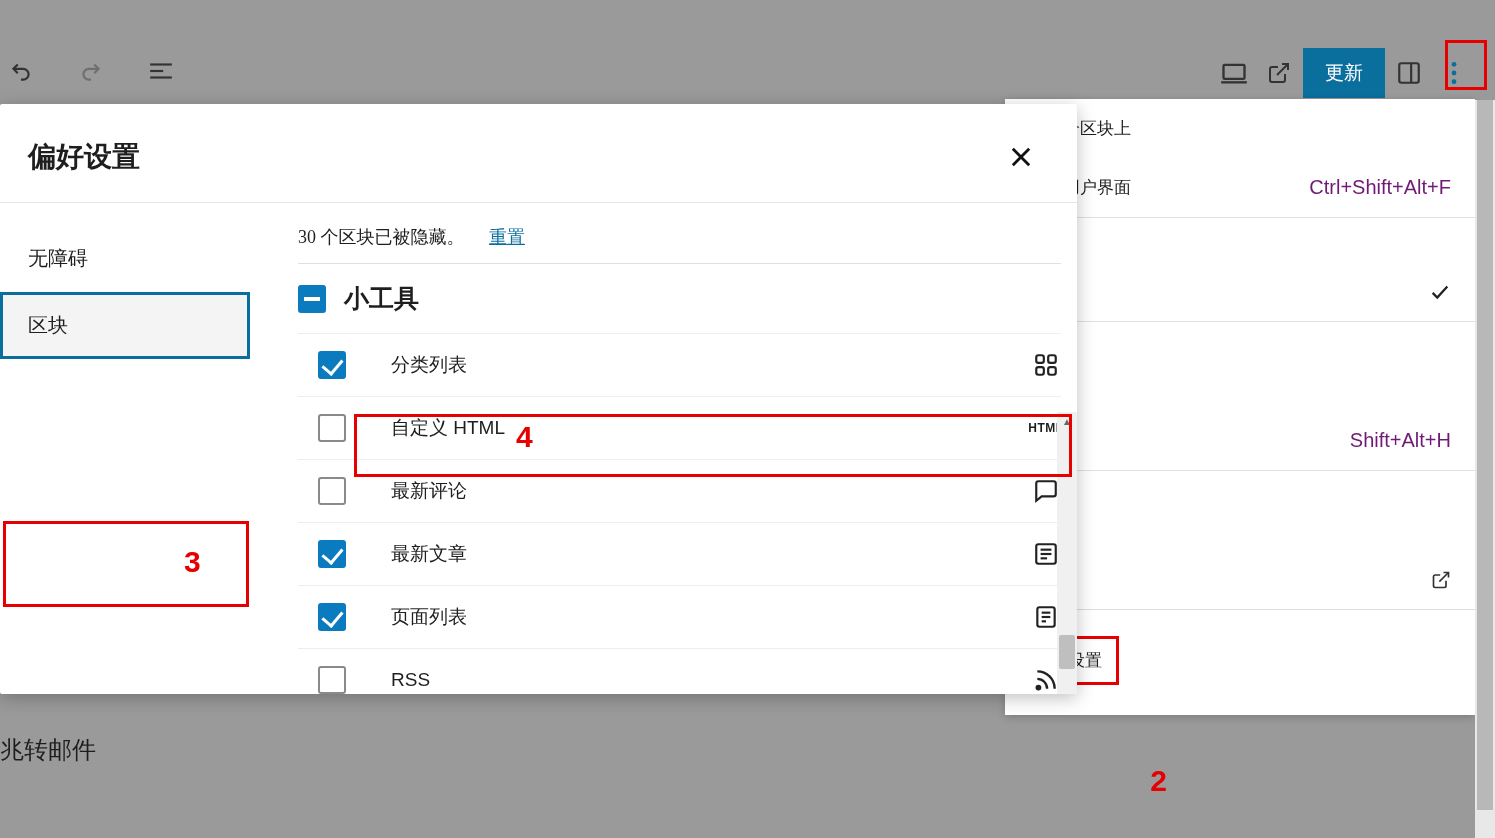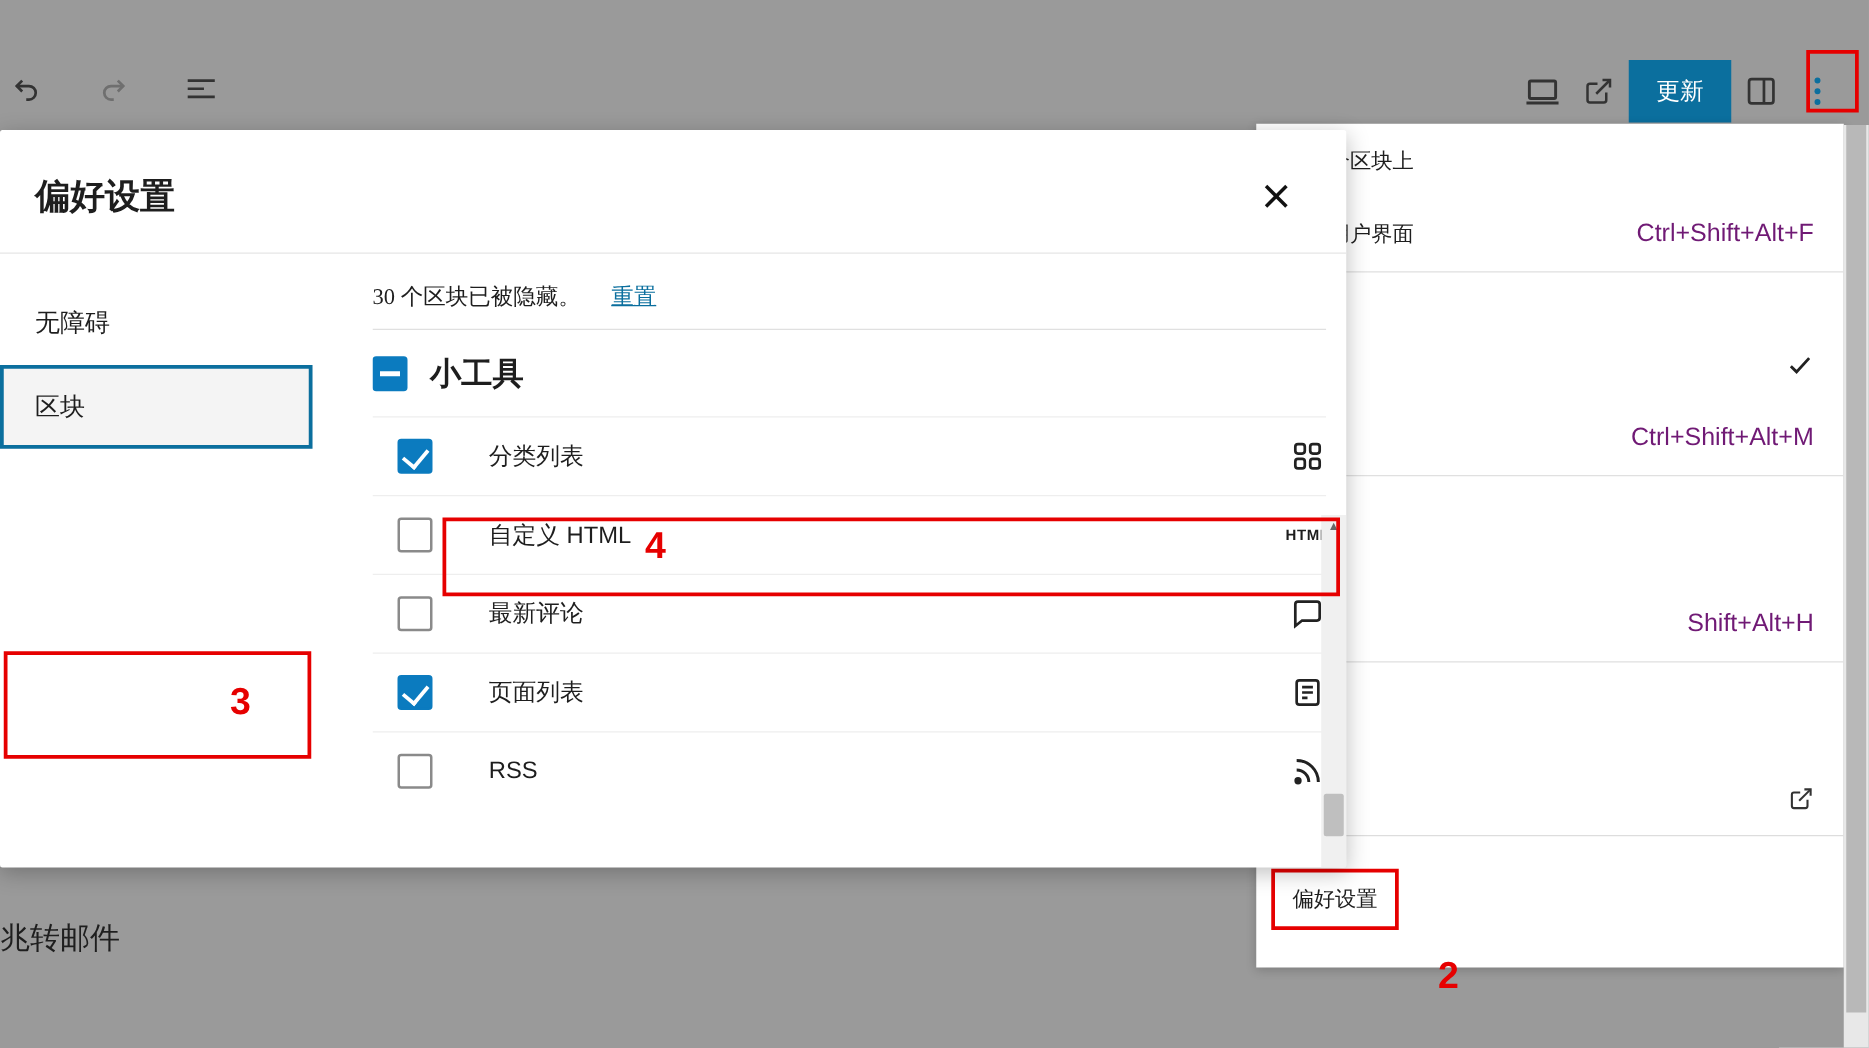--- a/index.html
+++ b/index.html
@@ -130,24 +130,20 @@
   <div class="dd-sep"></div>
   <div style="height:44px"></div>
   <div class="dd-row">
     <span>辑器</span>
     <span>
       <svg width="22" height="22" viewBox="0 0 24 24" fill="none" stroke="#222" stroke-width="2.5">
           <polyline points="4 13 9 18 20 6"></polyline>
         </svg>
     </span>
   </div>
-  <div class="dd-row">
-    <span>器</span>
-    <span class="sc">Ctrl+Shift+Alt+M</span>
-  </div>
   <div class="dd-sep"></div>
   <div style="height:30px"></div>
   <div class="dd-row">
     <span>样板</span>
   </div>
   <div class="dd-row">
     <span>建</span>
     <span class="sc">Shift+Alt+H</span>
   </div>
   <div class="dd-sep"></div>
@@ -235,20 +231,34 @@
             <div class="chk"></div>
             <div class="block-label">最新评论</div>
           </div>
           <div class="block-icon">
             <svg width="26" height="26" viewBox="0 0 24 24" fill="none" stroke="#222" stroke-width="2">
                 <path d="M21 15a2 2 0 0 1-2 2H8l-5 4V5a2 2 0 0 1 2-2h14a2 2 0 0 1 2 2z"></path>
               </svg>
           </div>
         </div>
 
+        <div class="block-row">
+          <div class="left">
+            <div class="chk on"></div>
+            <div class="block-label">最新文章</div>
+          </div>
+          <div class="block-icon">
+            <svg width="26" height="26" viewBox="0 0 24 24" fill="none" stroke="#222" stroke-width="2">
+                <rect x="3" y="3" width="18" height="18" rx="2"></rect>
+                <line x1="7" y1="8" x2="17" y2="8"></line>
+                <line x1="7" y1="12" x2="17" y2="12"></line>
+                <line x1="7" y1="16" x2="13" y2="16"></line>
+              </svg>
+          </div>
+        </div>
 
         <div class="block-row">
           <div class="left">
             <div class="chk on"></div>
             <div class="block-label">页面列表</div>
           </div>
           <div class="block-icon">
             <svg width="26" height="26" viewBox="0 0 24 24" fill="none" stroke="#222" stroke-width="2">
                 <rect x="4" y="3" width="16" height="18" rx="2"></rect>
                 <line x1="8" y1="8" x2="16" y2="8"></line>

